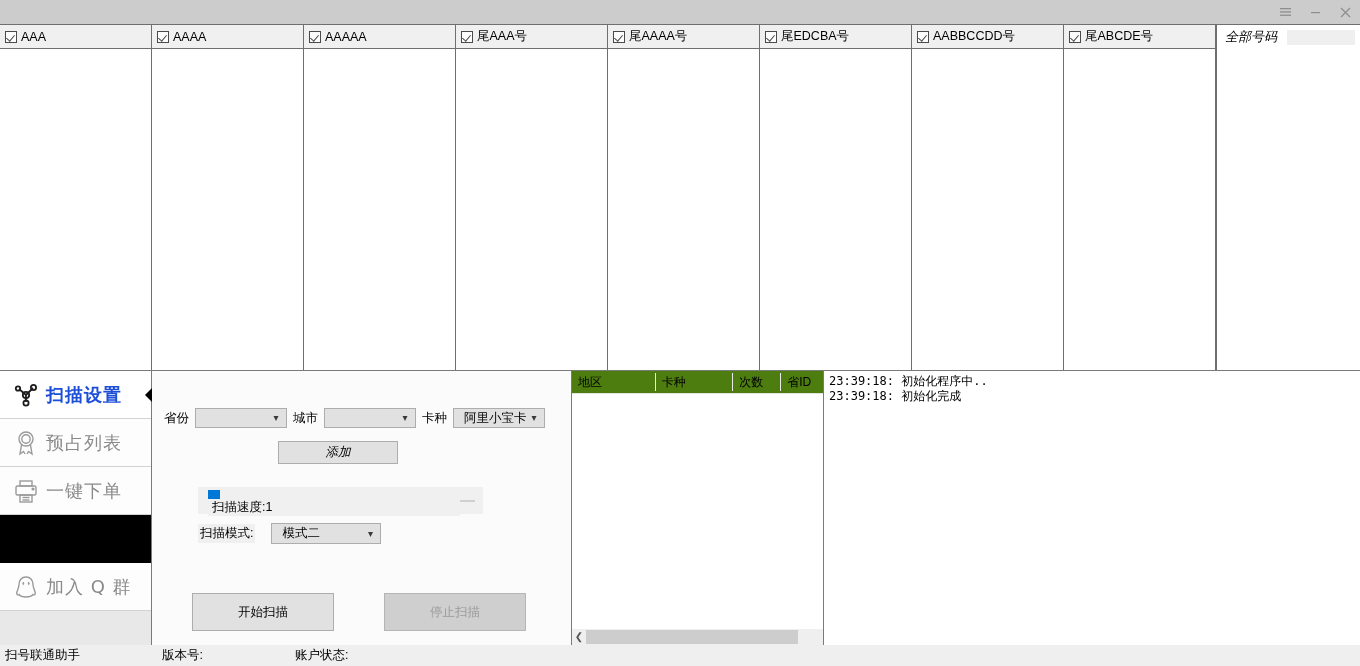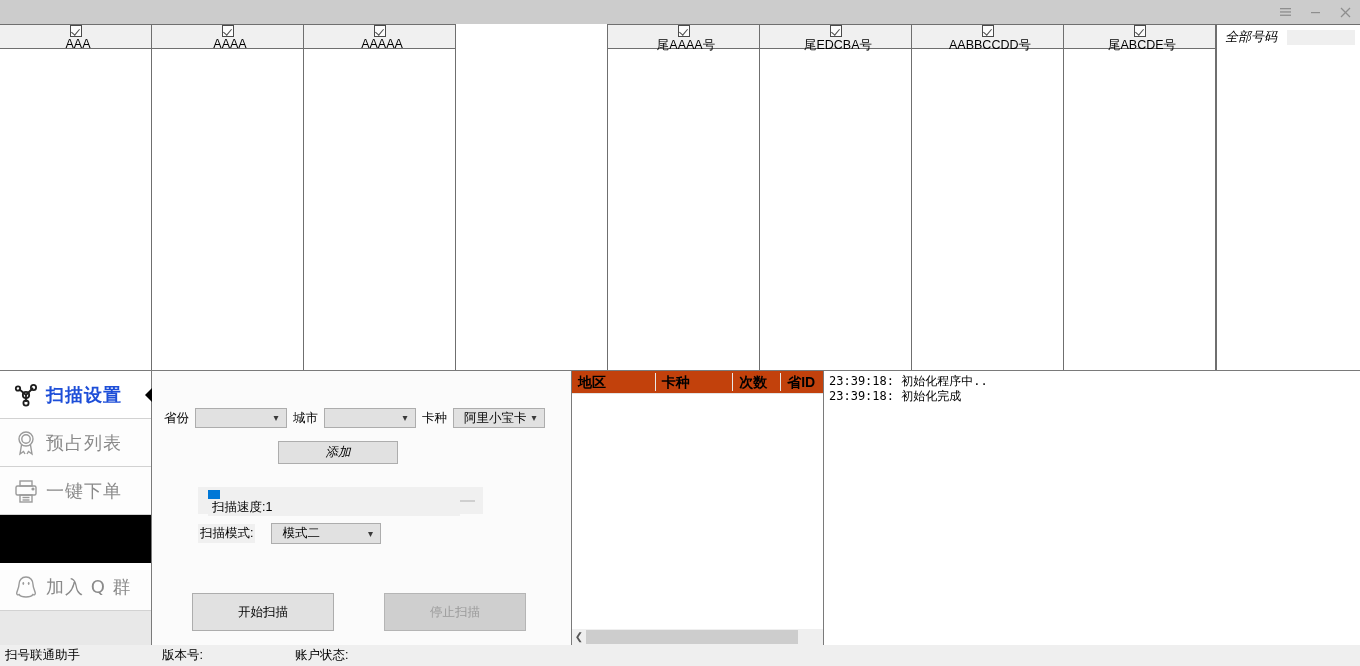--- a/index.html
+++ b/index.html
@@ -50,21 +50,20 @@
     box-sizing: border-box;
     height: 25px;
     background: #f0f0f0;
     border-bottom: 1px solid #6f6f6f;
     border-top: 1px solid #6f6f6f;
     display: flex; align-items: center;
     padding-left: 5px;
     font-size: 12.5px;
     color: #000;
     white-space: nowrap;
-    flex-direction: column;
   }
   .col-body { height: 149px; background: #ffffff; }
   .row2 .col-body { height: 160px; }
   .cbx {
     display: inline-block;
     width: 12px; height: 12px;
     box-sizing: border-box;
     border: 1px solid #4a4a4a;
     background: #fdfdfd;
     margin-right: 4px;
@@ -258,25 +257,24 @@
     width: 252px; height: 275px;
     background: #ffffff;
     border-top: 1px solid #7a7a7a;
     border-right: 1px solid #7a7a7a;
     position: relative;
     display: flex; flex-direction: column;
   }
   .res-head {
     display: flex;
     height: 22px;
-    background: #c2410c;
+    background: #4d7c0f;
     border-bottom: 1px solid #e3e3e3;
-    font-size: 14px;
+    font-size: 12px;
     align-items: center;
-    font-weight: bold;
   }
   .res-th {
     box-sizing: border-box;
     padding-left: 6px;
     border-right: 1px solid #e8e8e8;
     height: 18px;
     line-height: 18px;
     white-space: nowrap;
     overflow: hidden;
   }
@@ -378,20 +376,24 @@
         <div class="col-body"></div>
       </div>
       <div class="grid-col">
         <div class="col-head">
           <span class="cbx"></span>
           <span>AAAAA</span>
         </div>
         <div class="col-body"></div>
       </div>
       <div class="grid-col">
+        <div class="col-head">
+          <span class="cbx"></span>
+          <span>尾AAA号</span>
+        </div>
         <div class="col-body"></div>
       </div>
       <div class="grid-col">
         <div class="col-head">
           <span class="cbx"></span>
           <span>尾AAAA号</span>
         </div>
         <div class="col-body"></div>
       </div>
       <div class="grid-col">

